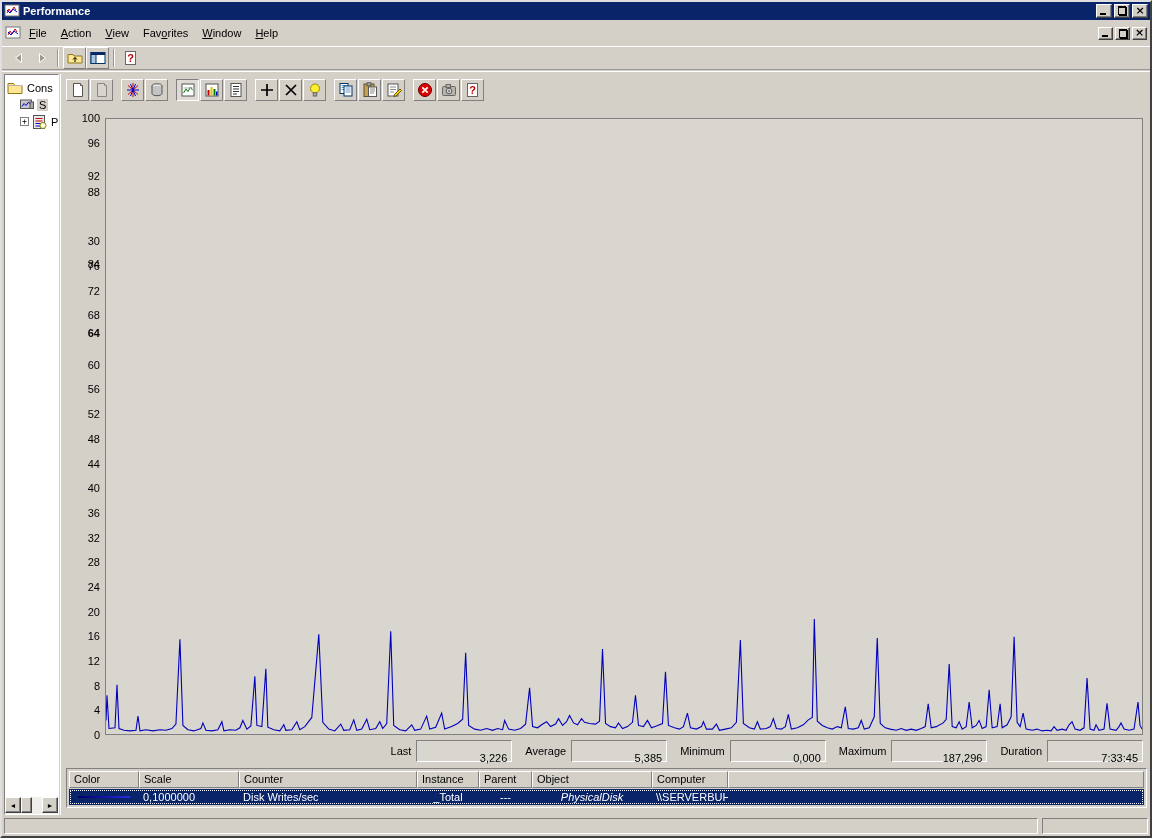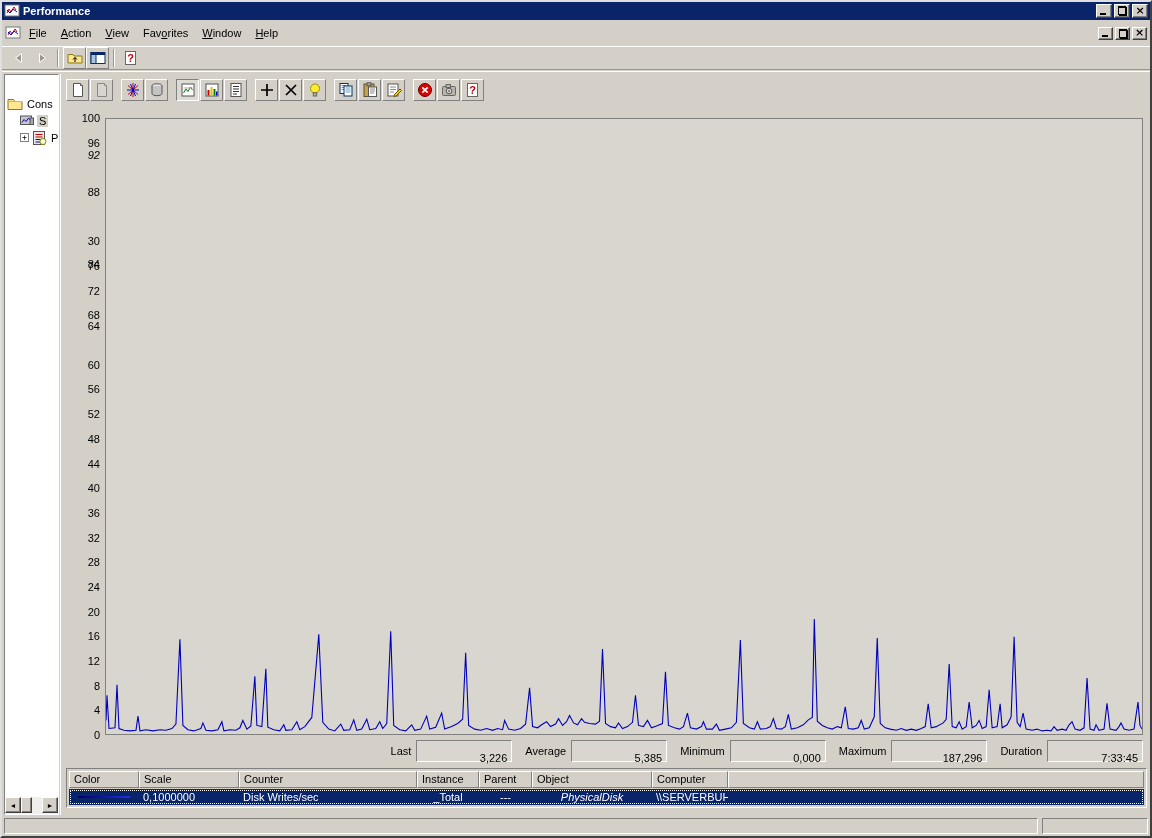--- a/index.html
+++ b/index.html
@@ -190,21 +190,21 @@
             <rect x="2.5" y="1.5" width="10" height="13" fill="#fff" stroke="#666"></rect>
             <text x="7.5" y="11.5" font-size="11" font-weight="bold" fill="#b00" text-anchor="middle" font-family="Liberation Sans,sans-serif">?</text>
           </svg>
         </span>
       </span>
     </div>
 
   <div class="main">
 
     <div class="tree-panel">
-      <div id="tree-items" style="padding-top:20px;">
+      <div id="tree-items" style="padding-top:4px;">
           <div class="tree-item" style="padding-left: 2px;">
             <span style="flex: 0 0 16px;">
               <svg class="icon16" viewBox="0 0 16 16">
                 <path d="M1 3.5h5.5l1.5 2H15v8H1z" fill="#ffe692" stroke="#8a7a1a"></path>
                 <path d="M1 5.5h14" stroke="#caa" fill="none"></path>
               </svg>
             </span>
             <span class="lbl">Cons</span>
           </div>
           <div class="tree-item" style="padding-left: 14px;">
@@ -382,28 +382,28 @@
                 <rect x="2.5" y="1.5" width="10" height="13" fill="#fff" stroke="#666"></rect>
                 <text x="7.5" y="11.5" font-size="11" font-weight="bold" fill="#b00" text-anchor="middle" font-family="Liberation Sans,sans-serif">?</text>
               </svg>
             </span>
           </span>
         </div>
 
       <div id="y-axis">
           <span class="ytick" style="top: 38px;">100</span>
           <span class="ytick" style="top: 62.68px;">96</span>
-          <span class="ytick" style="top: 75px; font-style: italic;">92</span>
+          <span class="ytick" style="top: 96px;">92</span>
           <span class="ytick" style="top: 112.04px;">88</span>
           <span class="ytick" style="top: 136.72px; margin-top: 47px;">84</span>
           <span class="ytick" style="top: 161.4px;">30</span>
           <span class="ytick" style="top: 186.08px;">76</span>
           <span class="ytick" style="top: 210.76px;">72</span>
           <span class="ytick" style="top: 235.44px;">68</span>
-          <span class="ytick" style="top: 246px;">64</span>
+          <span class="ytick" style="top: 253px; font-weight: bold;">64</span>
           <span class="ytick" style="top: 284.8px;">60</span>
           <span class="ytick" style="top: 309.48px;">56</span>
           <span class="ytick" style="top: 334.16px;">52</span>
           <span class="ytick" style="top: 358.84px;">48</span>
           <span class="ytick" style="top: 383.52px;">44</span>
           <span class="ytick" style="top: 408.2px;">40</span>
           <span class="ytick" style="top: 432.88px;">36</span>
           <span class="ytick" style="top: 457.56px;">32</span>
           <span class="ytick" style="top: 482.24px;">28</span>
           <span class="ytick" style="top: 506.92px;">24</span>

